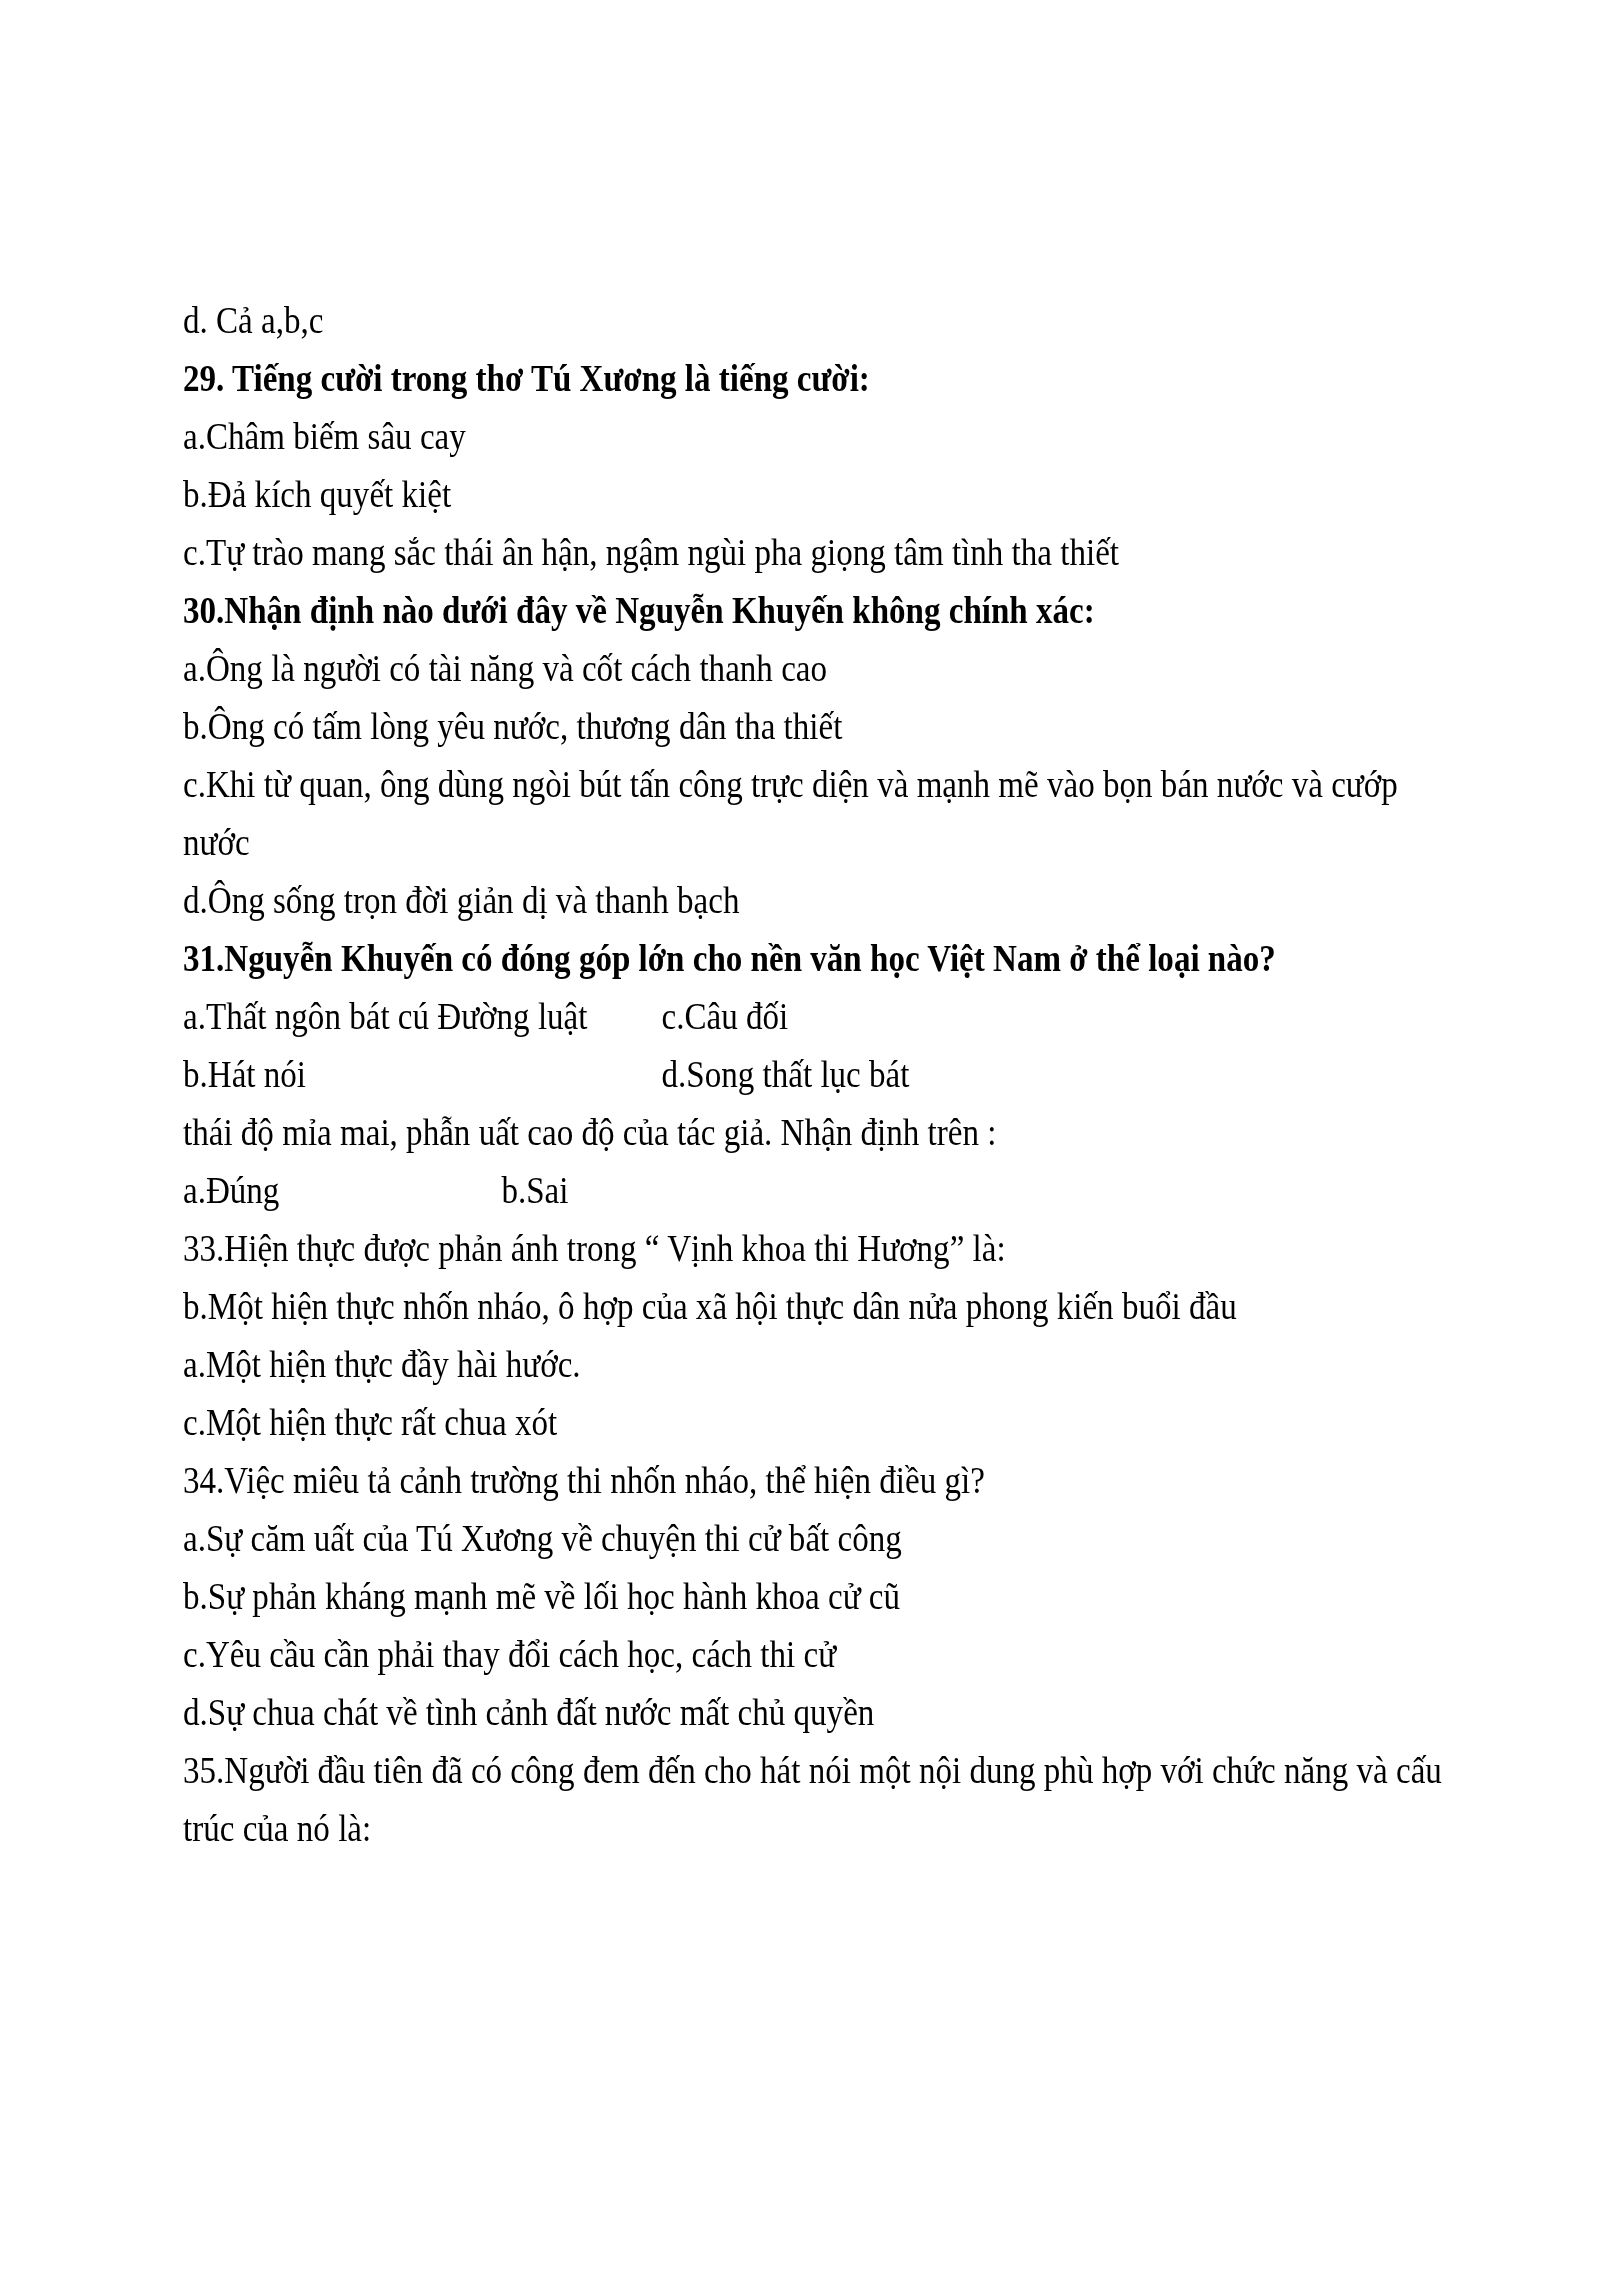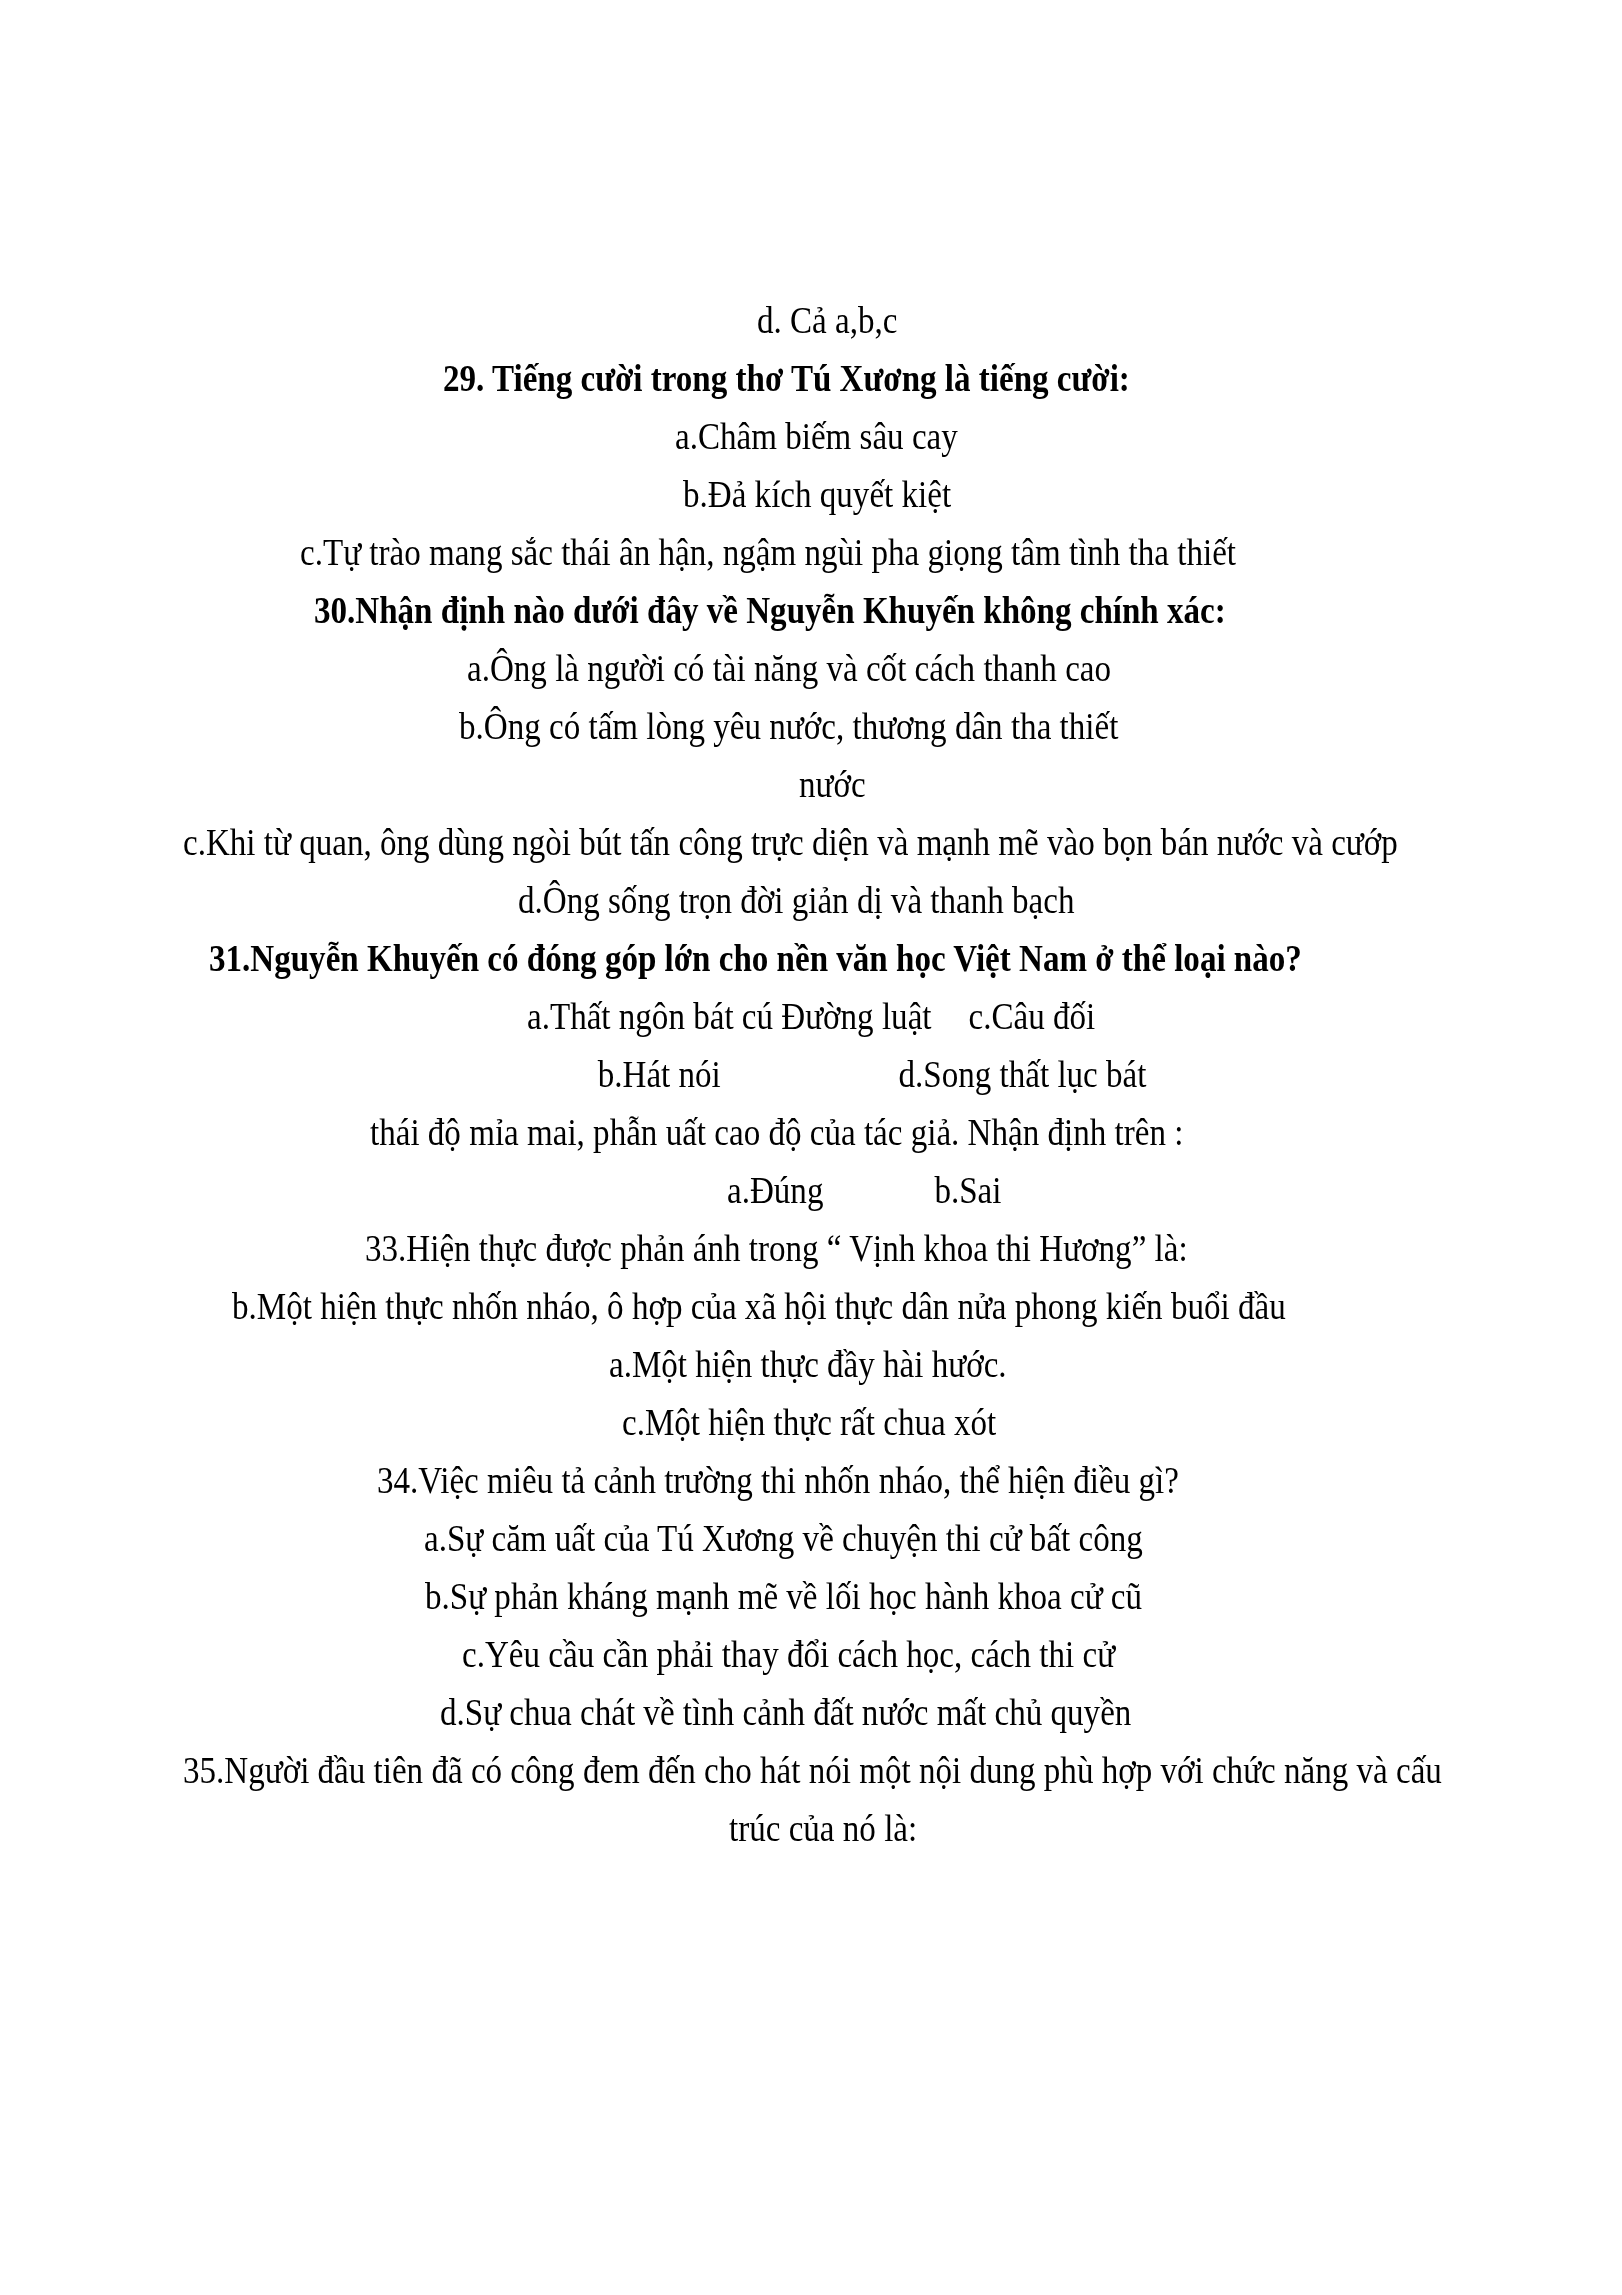--- a/index.html
+++ b/index.html
@@ -19,21 +19,20 @@
   }
   .content {
     position: absolute;
     left: 183px;
     top: 291px;
     width: 1309px;
   }
   .line {
     height: 58px;
     white-space: nowrap;
-    text-align: center;
   }
   .line-inner {
     display: inline-block;
     font-size: 38px;
     line-height: 58px;
     white-space: nowrap;
     transform: scaleX(0.87);
     transform-origin: 0 50%;
   }
   .line.bold .line-inner {
@@ -51,22 +50,22 @@
 <div class="page">
   <div class="content" id="quiz-content">
       <div class="line"><span class="line-inner">d. Cả a,b,c</span></div>
       <div class="line bold"><span class="line-inner">29. Tiếng cười trong thơ Tú Xương là tiếng cười:</span></div>
       <div class="line"><span class="line-inner">a.Châm biếm sâu cay</span></div>
       <div class="line"><span class="line-inner">b.Đả kích quyết kiệt</span></div>
       <div class="line"><span class="line-inner">c.Tự trào mang sắc thái ân hận, ngậm ngùi pha giọng tâm tình tha thiết</span></div>
       <div class="line bold"><span class="line-inner">30.Nhận định nào dưới đây về Nguyễn Khuyến không chính xác:</span></div>
       <div class="line"><span class="line-inner">a.Ông là người có tài năng và cốt cách thanh cao</span></div>
       <div class="line"><span class="line-inner">b.Ông có tấm lòng yêu nước, thương dân tha thiết</span></div>
+      <div class="line"><span class="line-inner">c.Khi từ quan, ông dùng ngòi bút tấn công trực diện và mạnh mẽ vào bọn bán nước và cướp</span></div>
       <div class="line"><span class="line-inner">nước</span></div>
-      <div class="line"><span class="line-inner">c.Khi từ quan, ông dùng ngòi bút tấn công trực diện và mạnh mẽ vào bọn bán nước và cướp</span></div>
       <div class="line"><span class="line-inner">d.Ông sống trọn đời giản dị và thanh bạch</span></div>
       <div class="line bold"><span class="line-inner">31.Nguyễn Khuyến có đóng góp lớn cho nền văn học Việt Nam ở thể loại nào?</span></div>
       <div class="line cols-wide"><span class="line-inner"><span class="col1">a.Thất ngôn bát cú Đường luật</span><span class="col2">c.Câu đối</span></span></div>
       <div class="line cols-wide"><span class="line-inner"><span class="col1">b.Hát nói</span><span class="col2">d.Song thất lục bát</span></span></div>
       <div class="line"><span class="line-inner">thái độ mỉa mai, phẫn uất cao độ của tác giả. Nhận định trên :</span></div>
       <div class="line cols-mid"><span class="line-inner"><span class="col1">a.Đúng</span><span class="col2">b.Sai</span></span></div>
       <div class="line"><span class="line-inner">33.Hiện thực được phản ánh trong “ Vịnh khoa thi Hương” là:</span></div>
       <div class="line"><span class="line-inner">b.Một hiện thực nhốn nháo, ô hợp của xã hội thực dân nửa phong kiến buổi đầu</span></div>
       <div class="line"><span class="line-inner">a.Một hiện thực đầy hài hước.</span></div>
       <div class="line"><span class="line-inner">c.Một hiện thực rất chua xót</span></div>

